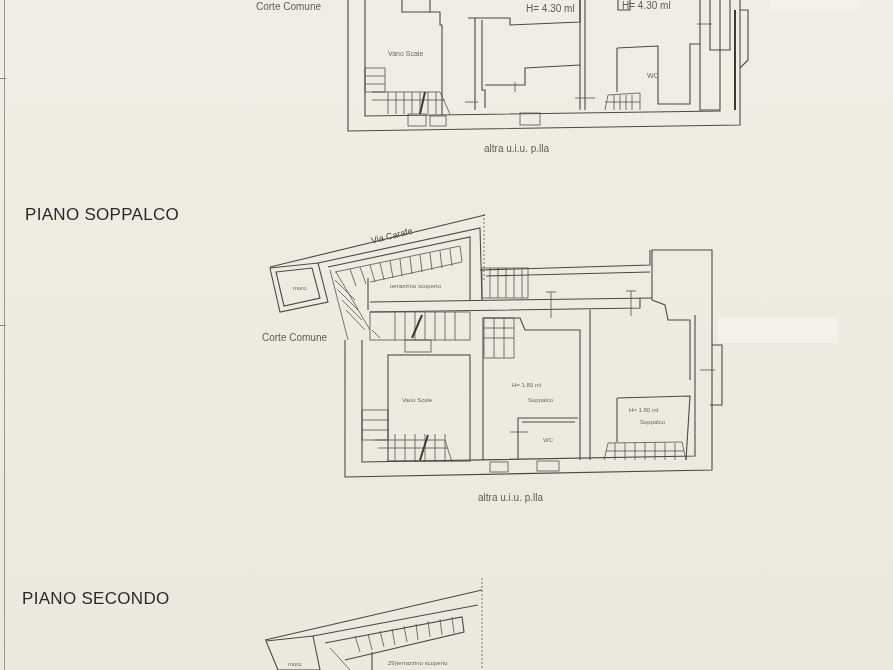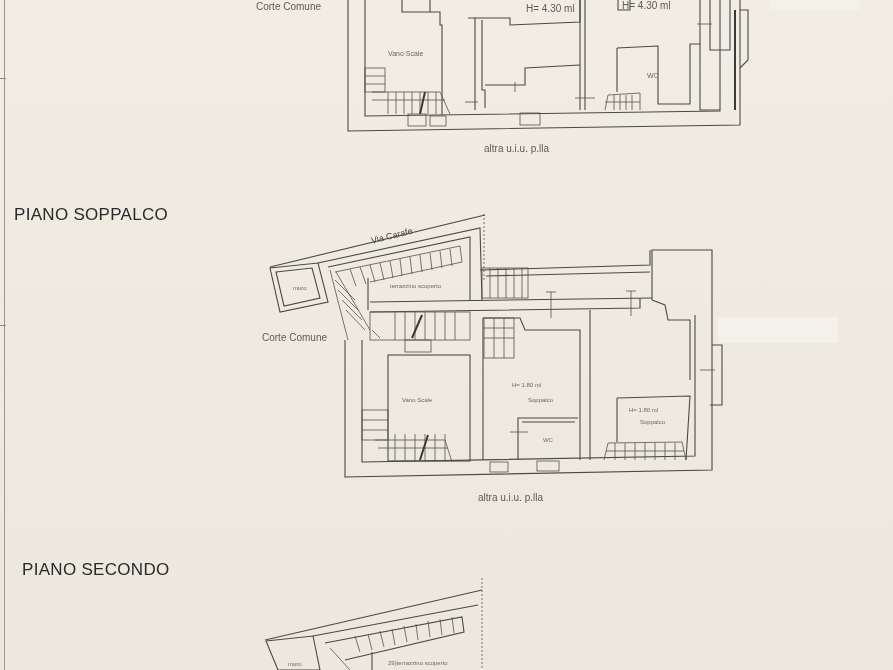--- a/index.html
+++ b/index.html
@@ -233,28 +233,28 @@
 <div class="whiteout" style="left:718px;top:317px;width:120px;height:26px;"></div>
 <div class="whiteout" style="left:770px;top:0px;width:90px;height:10px;"></div>
 
 <div class="lbl lbl-md" style="left:256px;top:1px;">Corte Comune</div>
 <div class="lbl" style="left:388px;top:50px;">Vano Scale</div>
 <div class="lbl lbl-md" style="left:526px;top:3px;">H= 4.30 ml</div>
 <div class="lbl lbl-md" style="left:622px;top:0px;">H= 4.30 ml</div>
 <div class="lbl" style="left:647px;top:72px;">WC</div>
 <div class="lbl lbl-md" style="left:484px;top:143px;">altra u.i.u. p.lla</div>
 
-<div class="heading" style="left:14px;top:205px;">PIANO SOPPALCO</div>
+<div class="heading" style="left:25px;top:205px;">PIANO SOPPALCO</div>
 <div class="lbl lbl-street" style="left:370px;top:236px;">Via Carafe</div>
 <div class="lbl" style="left:293px;top:285px;font-size:6px;">muro</div>
 <div class="lbl" style="left:390px;top:283px;font-size:6px;">terrazzino scoperto</div>
 <div class="lbl lbl-md" style="left:262px;top:332px;">Corte Comune</div>
 <div class="lbl" style="left:402px;top:397px;font-size:6px;">Vano Scale</div>
 <div class="lbl" style="left:512px;top:382px;font-size:6px;">H= 1.80 ml</div>
 <div class="lbl" style="left:528px;top:397px;font-size:6px;">Soppalco</div>
 <div class="lbl" style="left:543px;top:437px;font-size:6px;">WC</div>
 <div class="lbl" style="left:629px;top:407px;font-size:6px;">H= 1.80 ml</div>
 <div class="lbl" style="left:640px;top:419px;font-size:6px;">Soppalco</div>
 <div class="lbl lbl-md" style="left:478px;top:492px;">altra u.i.u. p.lla</div>
 
-<div class="heading" style="left:22px;top:560px;">PIANO SECONDO</div>
+<div class="heading" style="left:22px;top:589px;">PIANO SECONDO</div>
 <div class="lbl" style="left:288px;top:661px;font-size:6px;">muro</div>
 <div class="lbl" style="left:388px;top:660px;font-size:6px;">29)terrazzino scoperto</div>
 
 </body></html>

